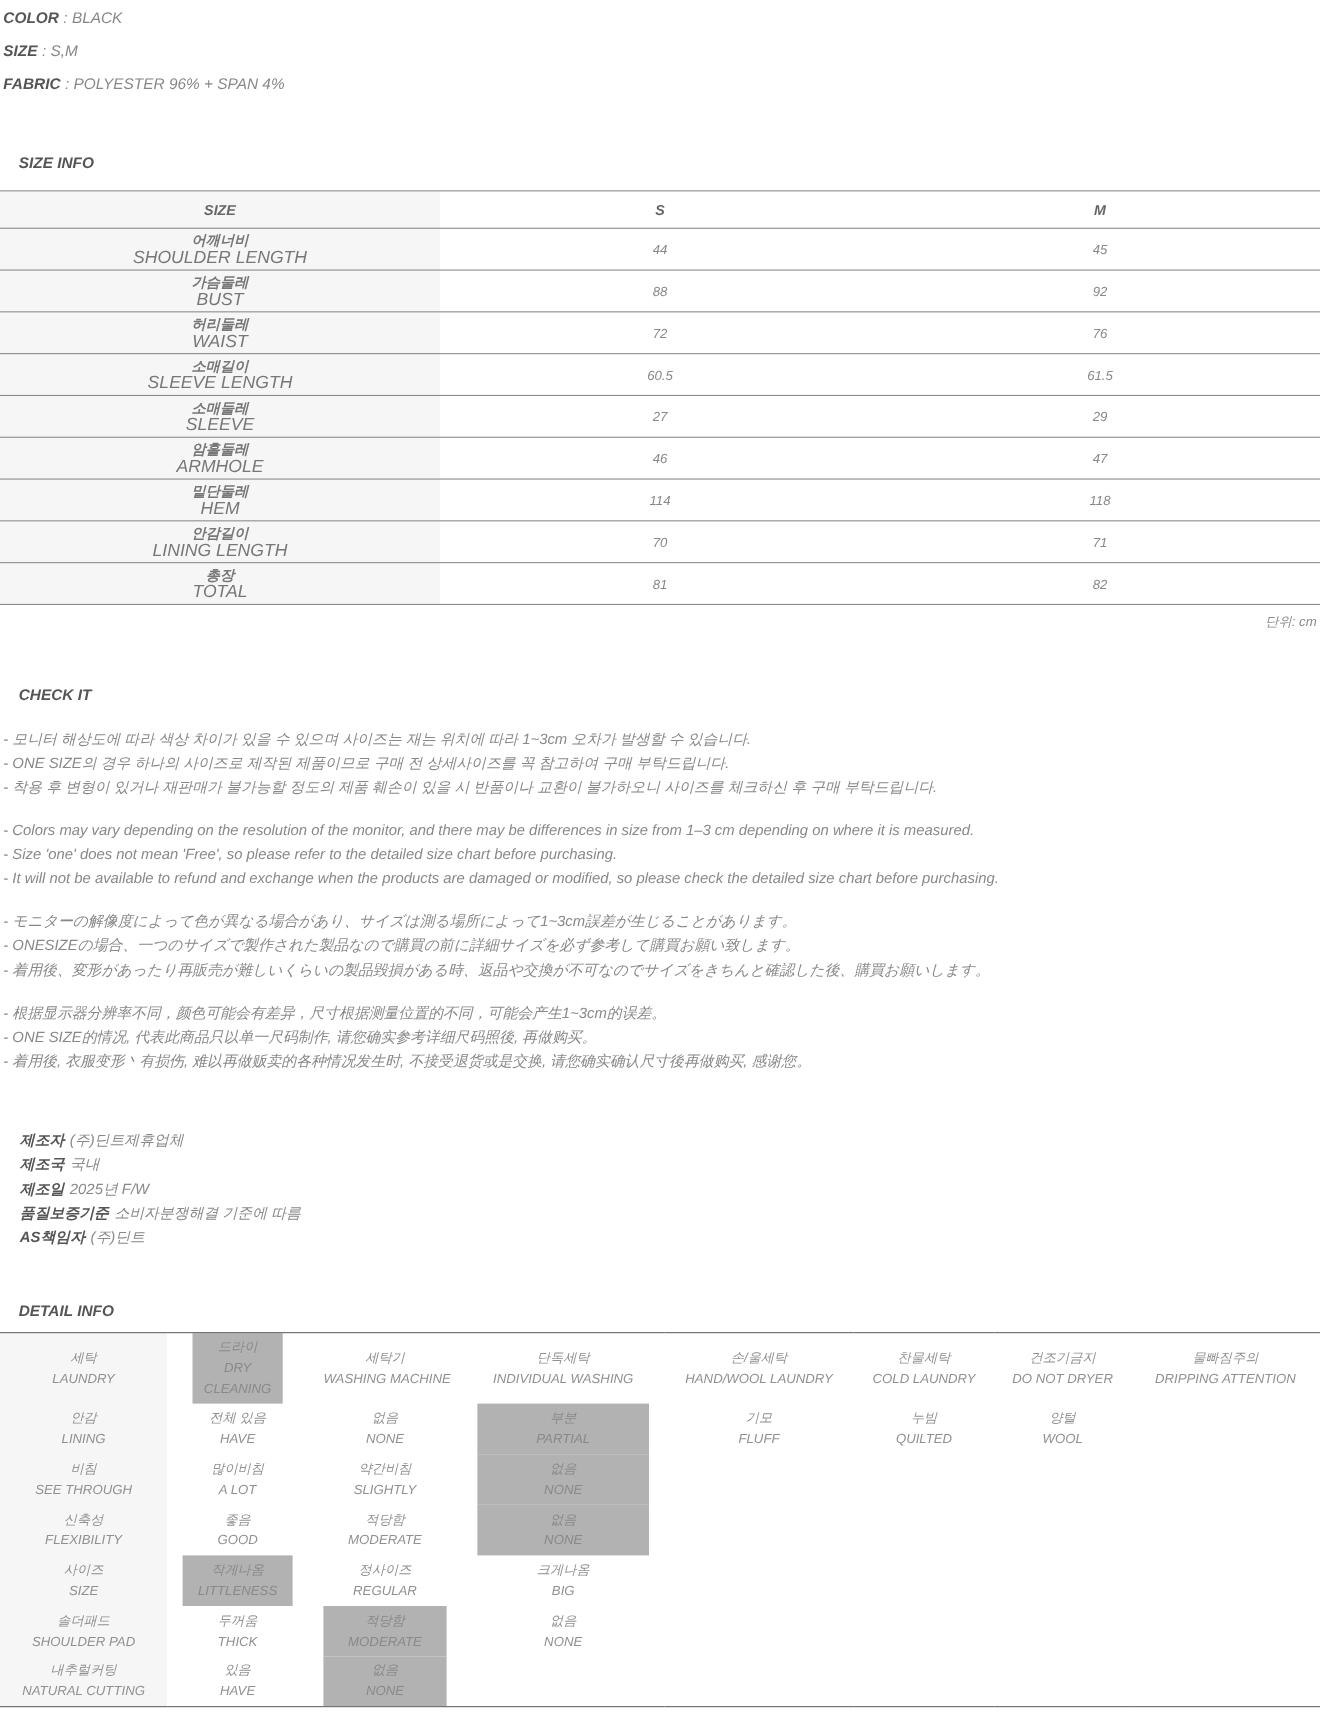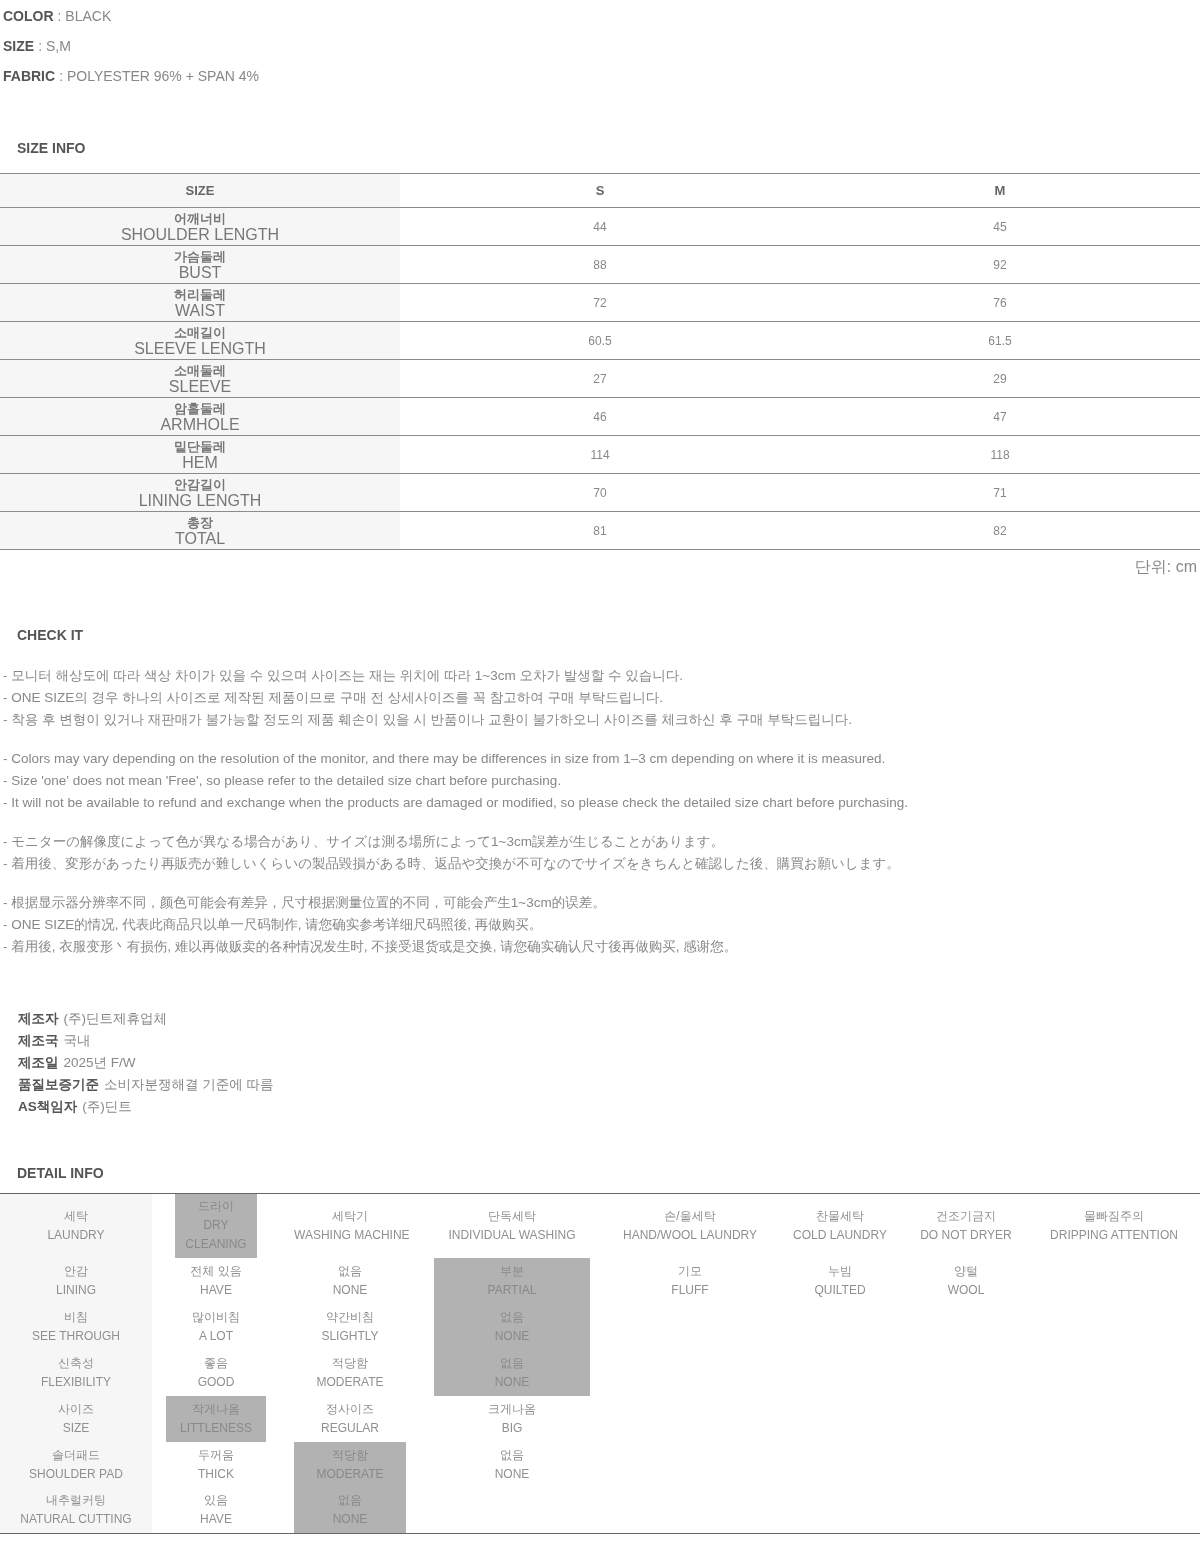--- a/index.html
+++ b/index.html
@@ -6,21 +6,21 @@
     --highlight-bg:#b2b2b2;
     --label-dark:#555555;
     --text-gray:#888888;
     --table-line:#8c8c8c;
     --col-bg:#f6f6f6;
     --detail-text:#909090;
   }
   *{box-sizing:border-box;}
   html,body{margin:0;padding:0;background:#ffffff;}
   body{width:1200px;font-family:"Liberation Sans",sans-serif;}
-  .page{width:1200px;height:1556px;overflow:hidden;padding-top:6px;}
+  .page{width:1200px;height:1556px;overflow:hidden;padding-top:6px;font-style:italic;}
 
   
   .top-info{padding-left:3px;}
   .info-line{font-size:14px;line-height:21px;margin:0 0 9px 0;color:var(--text-gray);}
   .info-line .lbl{font-weight:bold;color:var(--label-dark);margin-right:4px;}
 
   .section-heading{font-size:14px;font-weight:bold;color:var(--label-dark);padding-left:17px;margin:0;}
   .h-sizeinfo{margin-top:53px;}
   .h-checkit{margin-top:49px;}
   .h-detailinfo{margin-top:47px;}
@@ -28,21 +28,21 @@
   
   table{border-collapse:collapse;table-layout:fixed;width:1200px;}
   .size-table{margin-top:17px;border-top:1px solid var(--table-line);}
   .size-table th,.size-table td{border-bottom:1px solid var(--table-line);padding:0;text-align:center;vertical-align:middle;}
   .size-table th{height:34px;font-size:13px;font-weight:bold;color:#666666;}
   .size-table td{height:38px;}
   .size-table .c-label{background:var(--col-bg);}
   .size-table .ko{display:block;font-size:13px;font-weight:bold;color:#777777;line-height:16px;}
   .size-table .en{display:block;font-size:16px;color:#777777;line-height:15px;}
   .size-table .val{font-size:12px;color:var(--text-gray);}
-  .unit-note{text-align:right;font-size:16px;color:var(--text-gray);margin:7px 3px 0 0;}
+  .unit-note{text-align:right;font-size:12px;color:var(--text-gray);margin:7px 3px 0 0;}
 
   
   .notes{padding-left:3px;margin-top:22px;}
   .note-group{margin:0 0 17px 0;}
   .note-line{font-size:13.5px;line-height:22px;color:var(--text-gray);}
   .maker{padding-left:18px;margin-top:50px;}
   .maker-line{font-size:13.5px;line-height:22px;color:var(--text-gray);}
   .maker-line .lbl{font-weight:bold;color:var(--label-dark);margin-right:5px;}
 
   
@@ -171,20 +171,21 @@
       <div class="note-line">- ONE SIZE의 경우 하나의 사이즈로 제작된 제품이므로 구매 전 상세사이즈를 꼭 참고하여 구매 부탁드립니다.</div>
       <div class="note-line">- 착용 후 변형이 있거나 재판매가 불가능할 정도의 제품 훼손이 있을 시 반품이나 교환이 불가하오니 사이즈를 체크하신 후 구매 부탁드립니다.</div>
     </div>
     <div class="note-group">
       <div class="note-line">- Colors may vary depending on the resolution of the monitor, and there may be differences in size from 1–3 cm depending on where it is measured.</div>
       <div class="note-line">- Size 'one' does not mean 'Free', so please refer to the detailed size chart before purchasing.</div>
       <div class="note-line">- It will not be available to refund and exchange when the products are damaged or modified, so please check the detailed size chart before purchasing.</div>
     </div>
     <div class="note-group">
       <div class="note-line">- モニターの解像度によって色が異なる場合があり、サイズは測る場所によって1~3cm誤差が生じることがあります。</div>
+      <div class="note-line">- ONESIZEの場合、一つのサイズで製作された製品なので購買の前に詳細サイズを必ず参考して購買お願い致します。</div>
       <div class="note-line">- 着用後、変形があったり再販売が難しいくらいの製品毀損がある時、返品や交換が不可なのでサイズをきちんと確認した後、購買お願いします。</div>
     </div>
     <div class="note-group">
       <div class="note-line">- 根据显示器分辨率不同，颜色可能会有差异，尺寸根据测量位置的不同，可能会产生1~3cm的误差。</div>
       <div class="note-line">- ONE SIZE的情况, 代表此商品只以单一尺码制作, 请您确实参考详细尺码照後, 再做购买。</div>
       <div class="note-line">- 着用後, 衣服变形丶有损伤, 难以再做贩卖的各种情况发生时, 不接受退货或是交换, 请您确实确认尺寸後再做购买, 感谢您。</div>
     </div>
   </div>
 
   <div class="maker">

